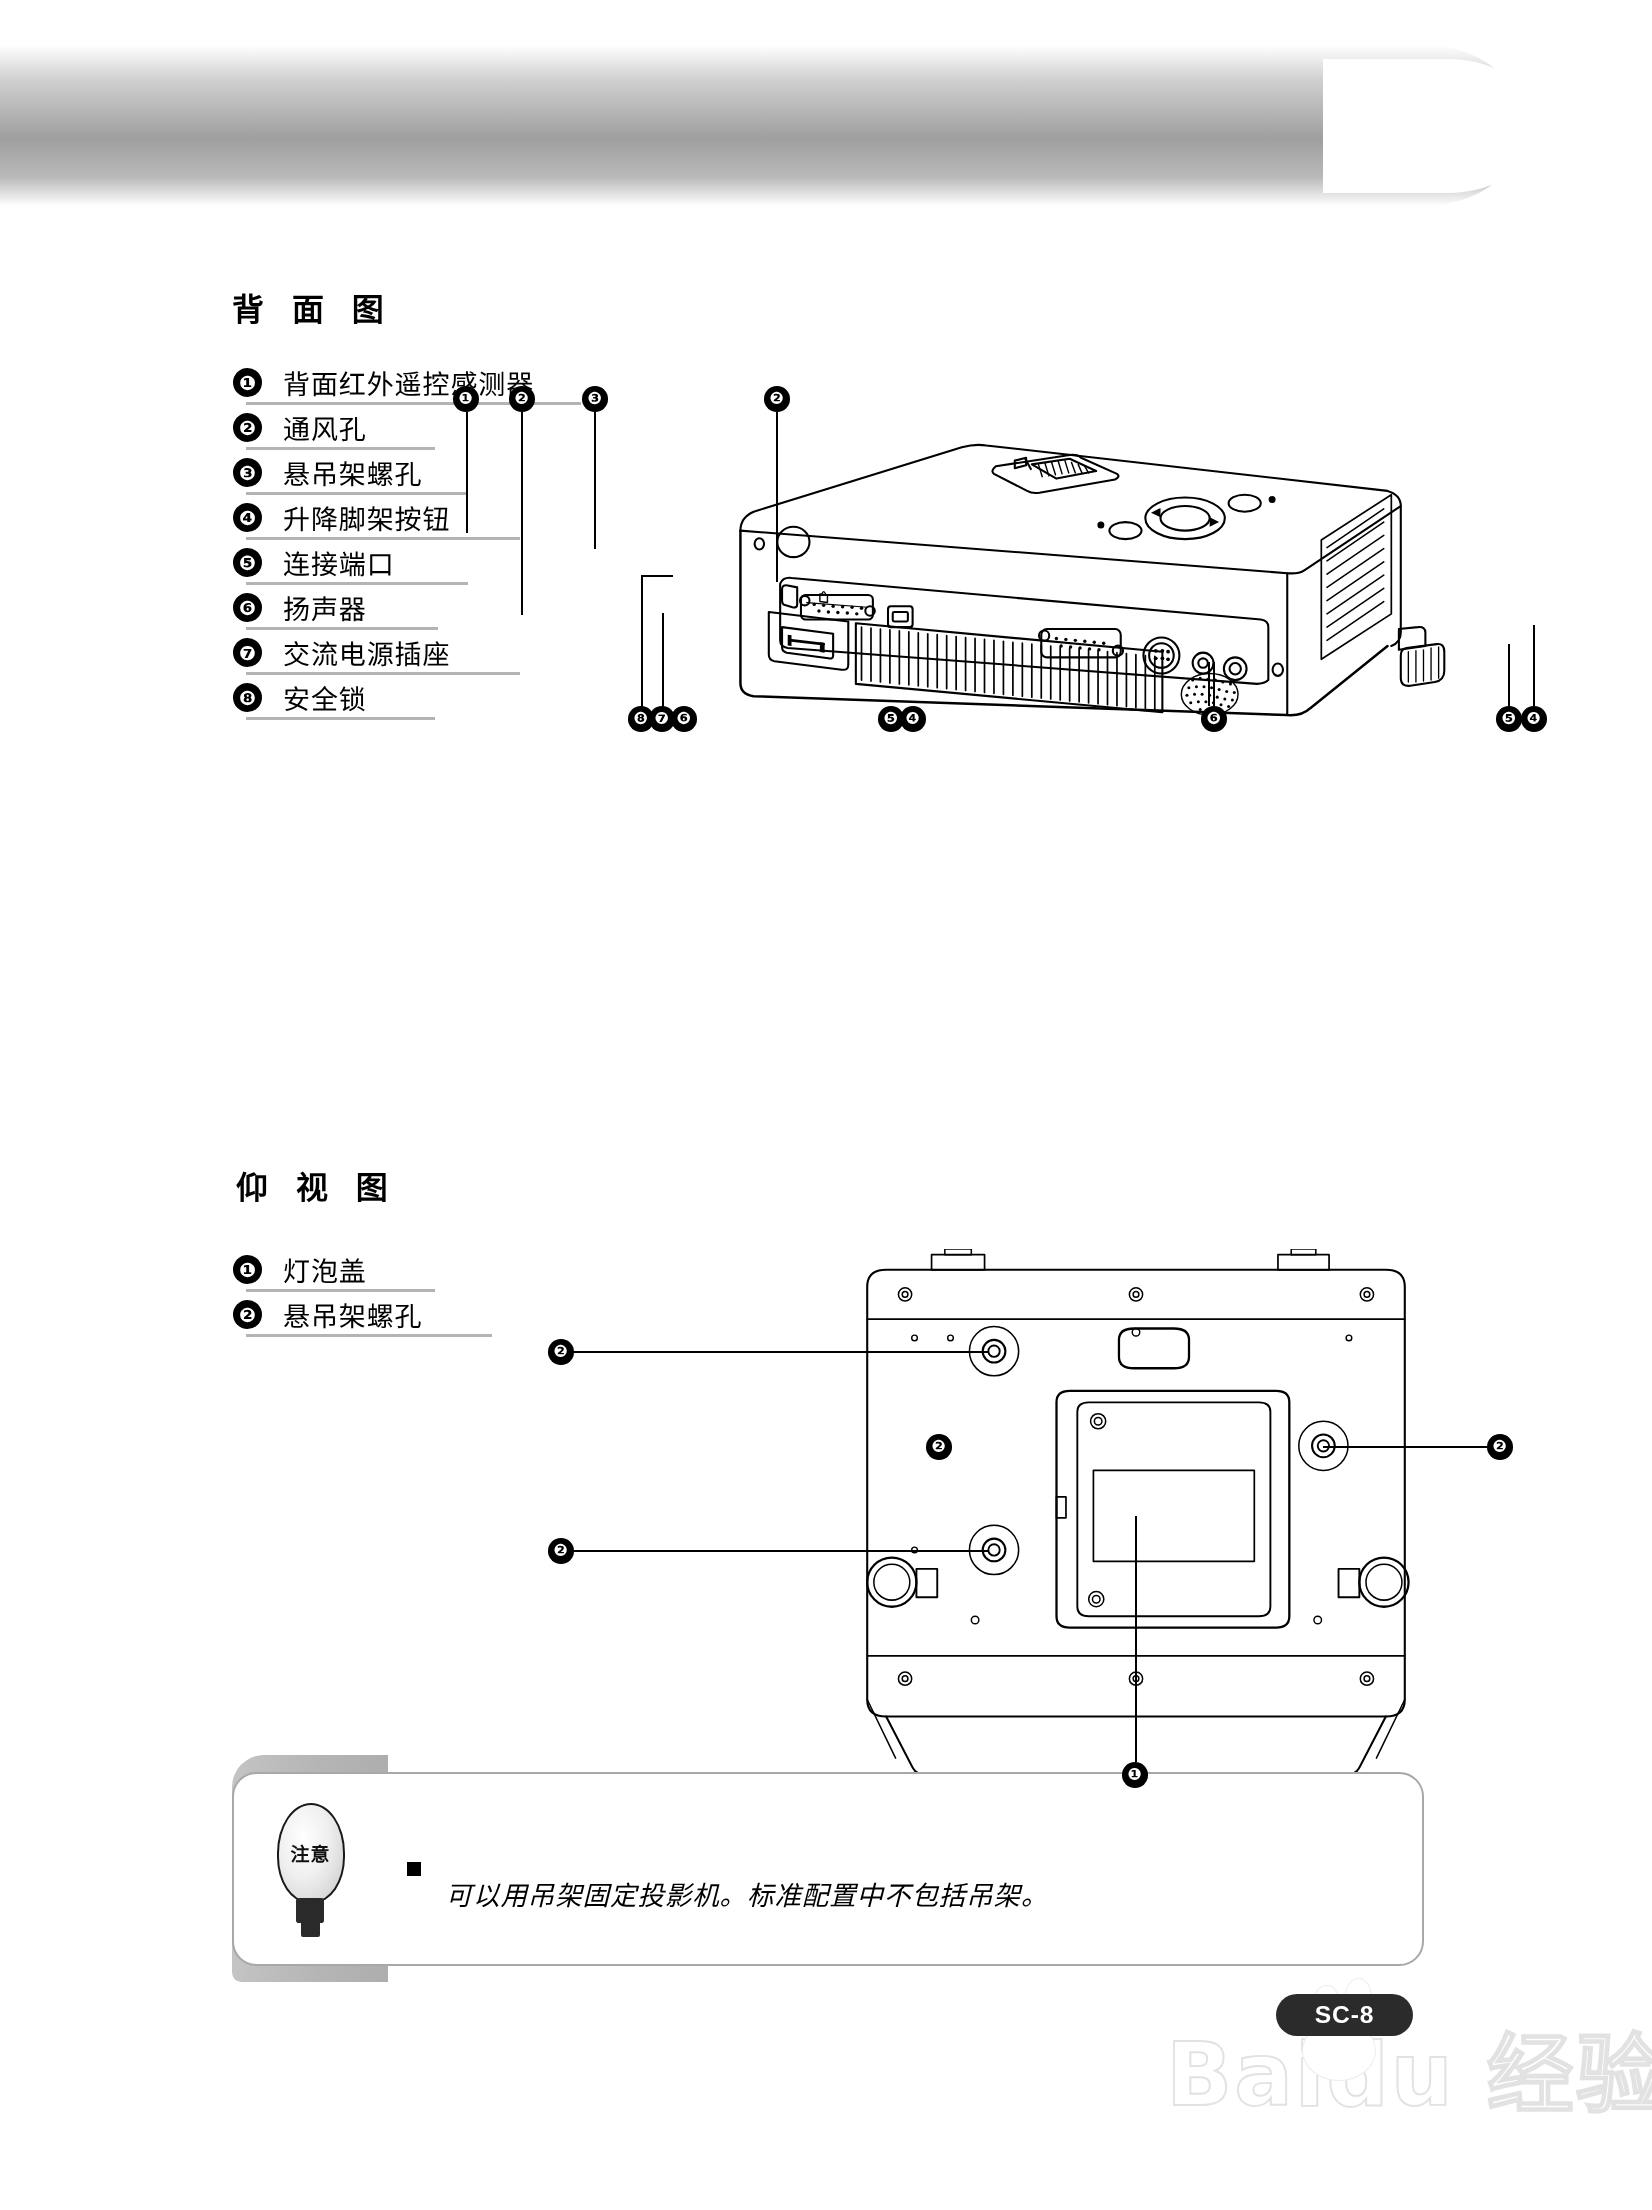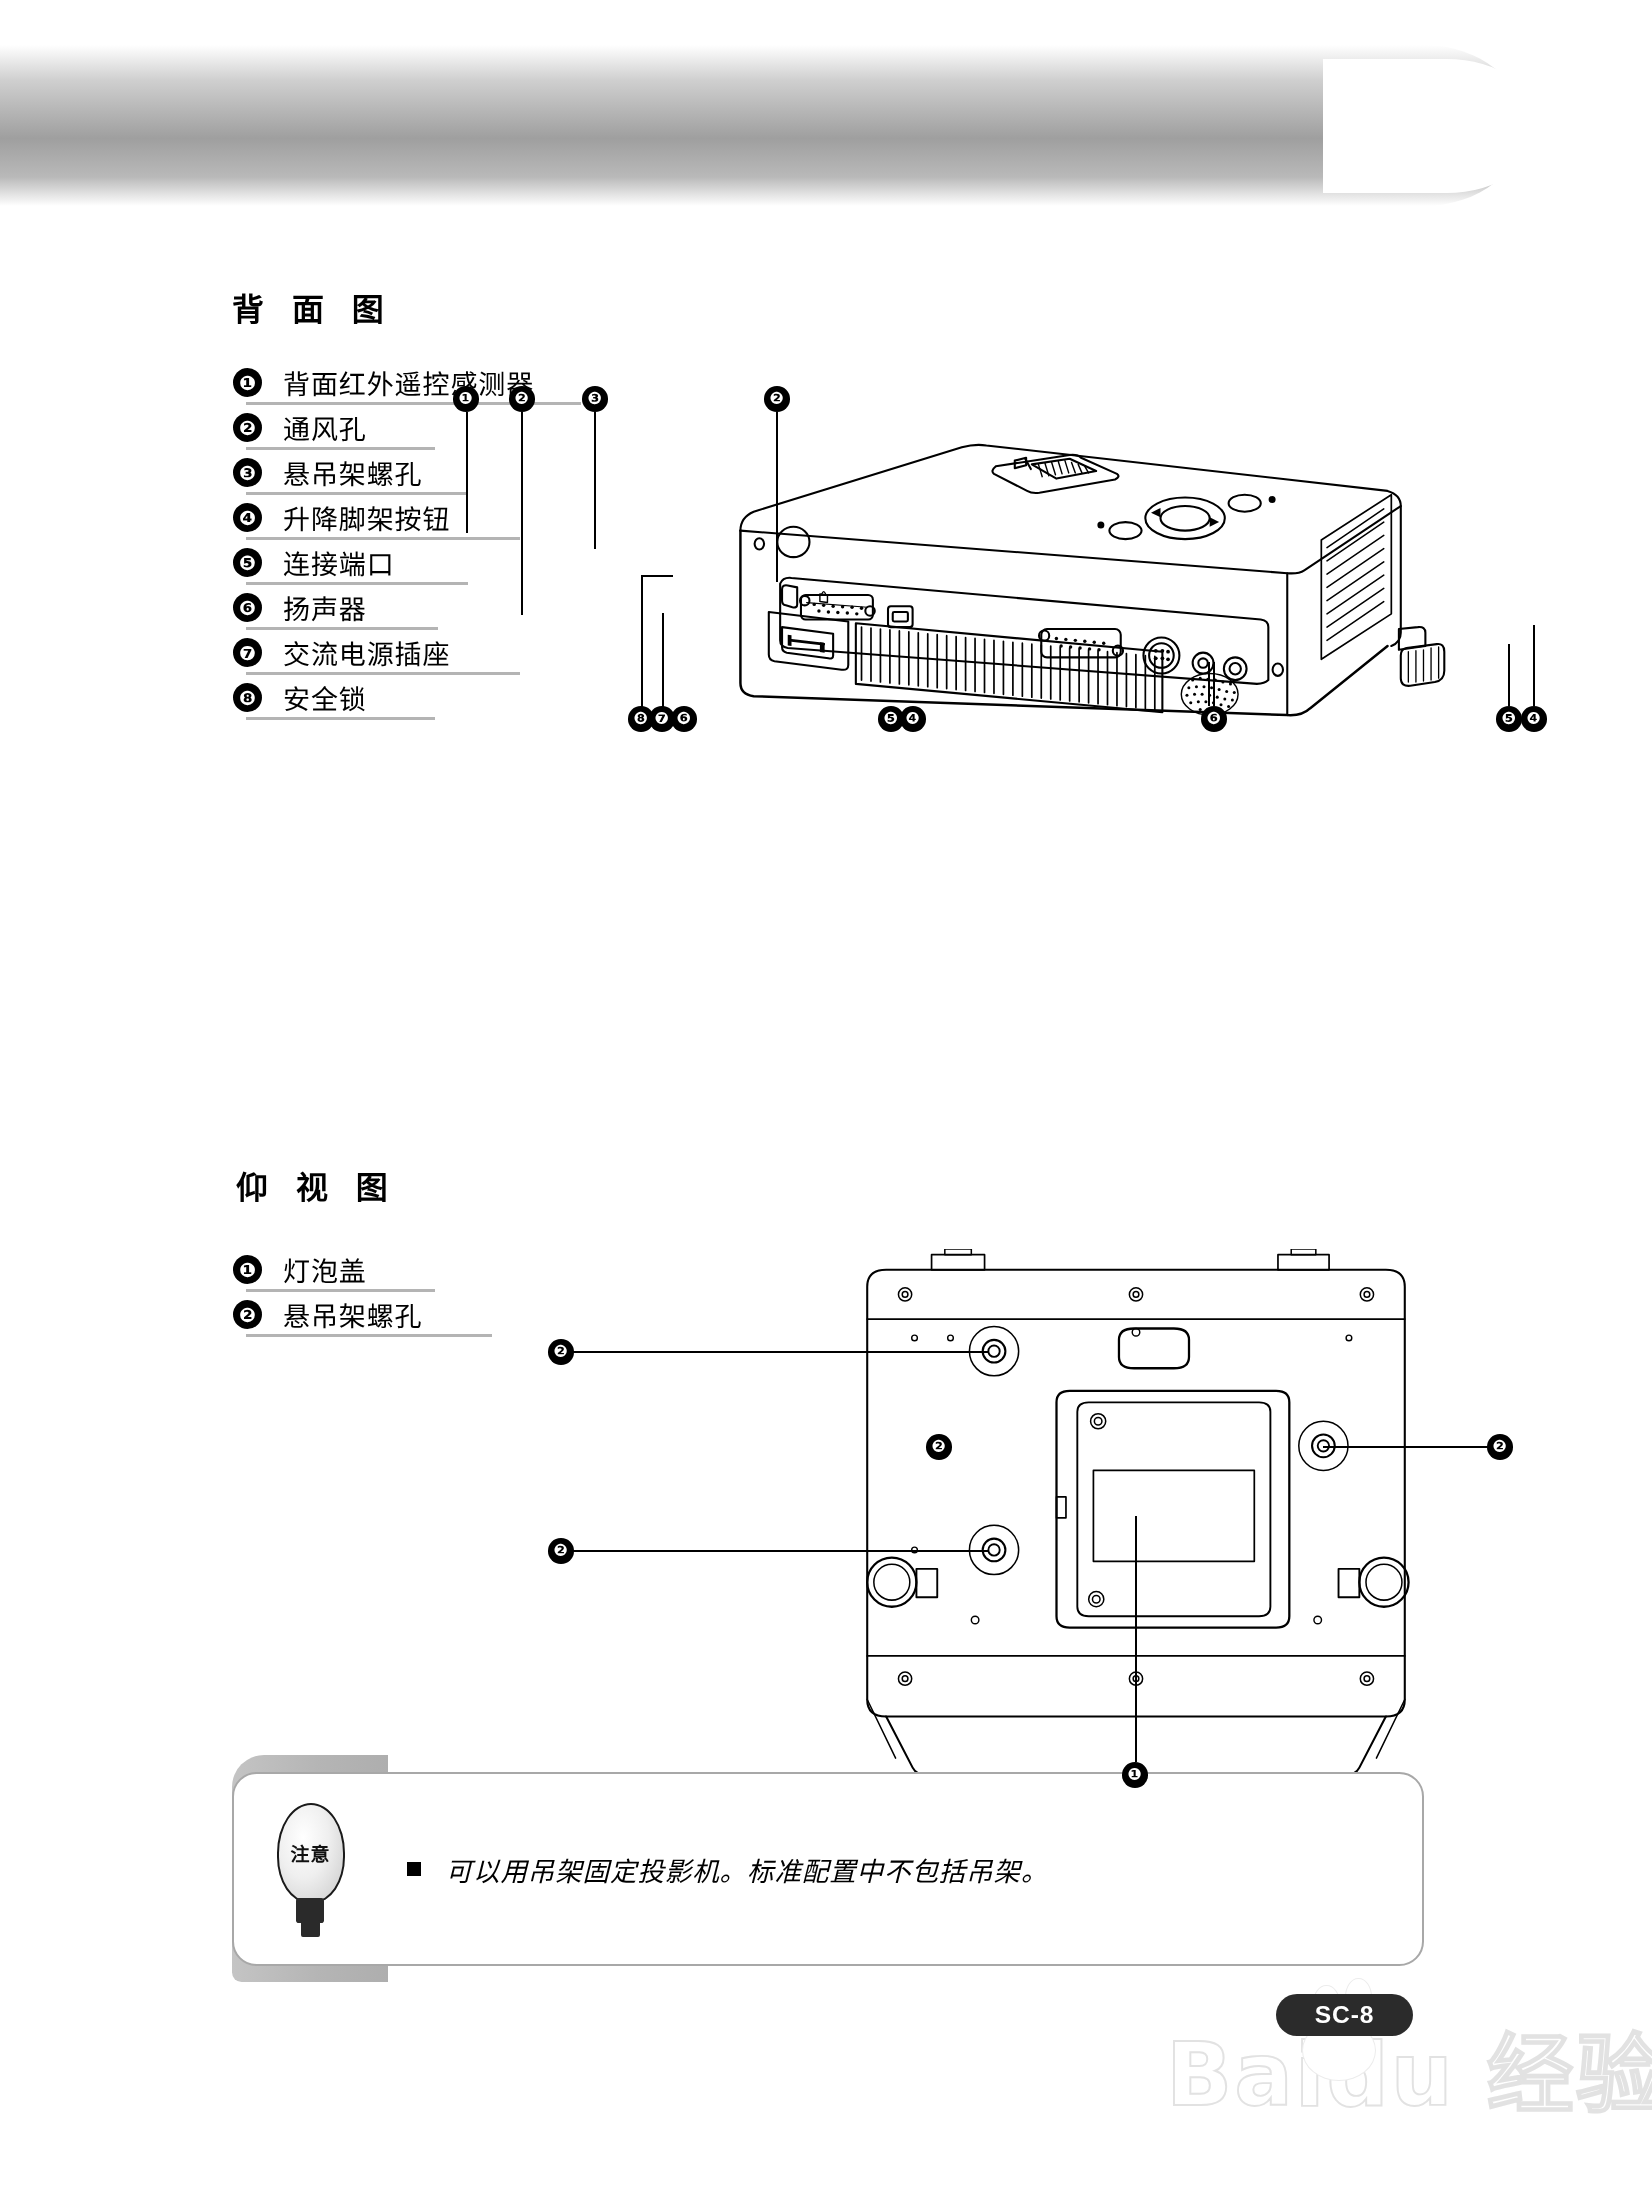--- a/index.html
+++ b/index.html
@@ -216,20 +216,21 @@
     margin-top: 12.3px;
     margin-right: 24.6px;
     flex: 0 0 auto;
   }
   .note-text {
     font-size: 26.5px;
     font-style: italic;
     letter-spacing: 0.9px;
     white-space: nowrap;
     font-family: "Liberation Sans", "DejaVu Sans", sans-serif;
+    margin-top: 24px;
   }
 
   
   .page-badge {
     position: absolute;
     left: 1276px;
     top: 1994px;
     width: 137px;
     height: 42px;
     background: #2b2b2b;

